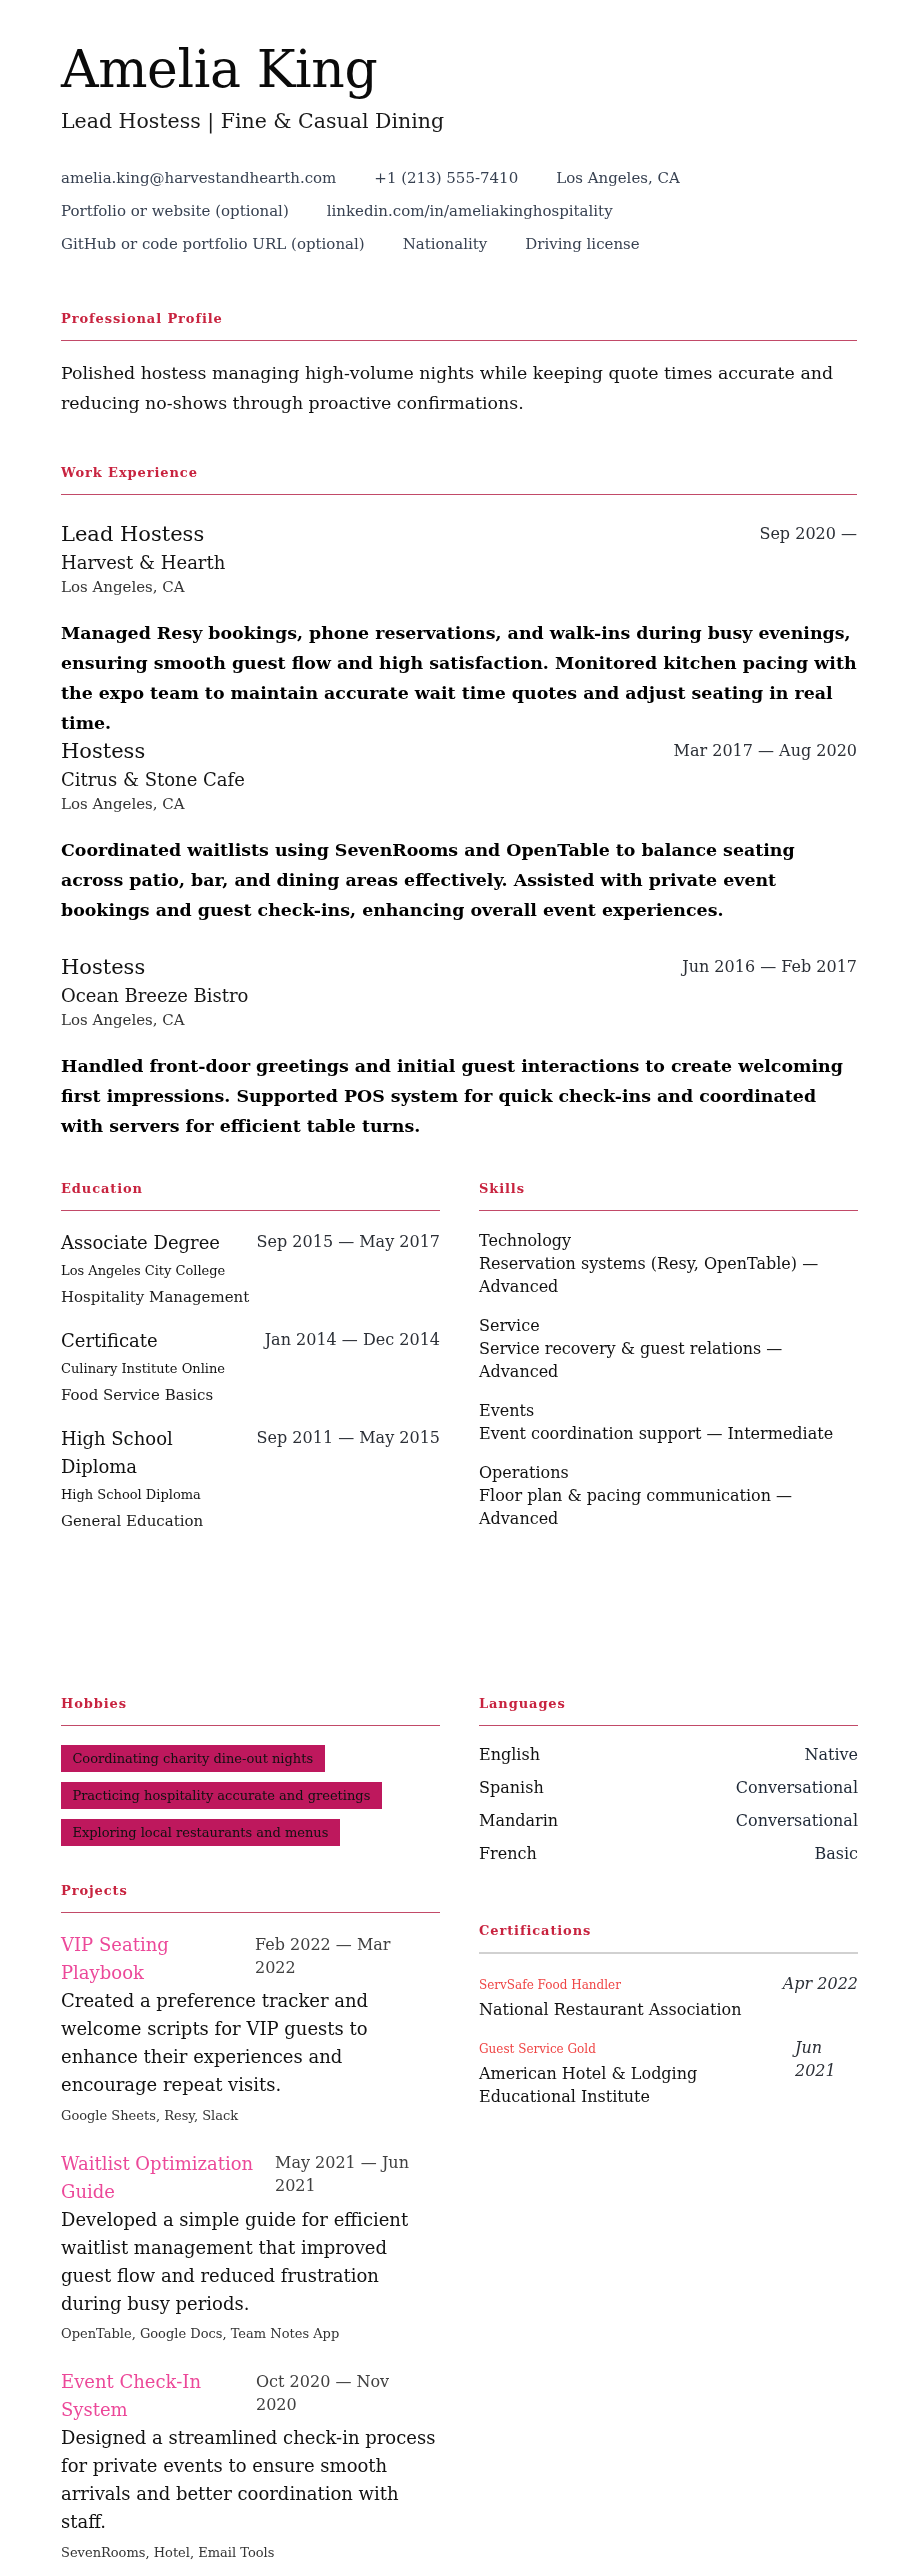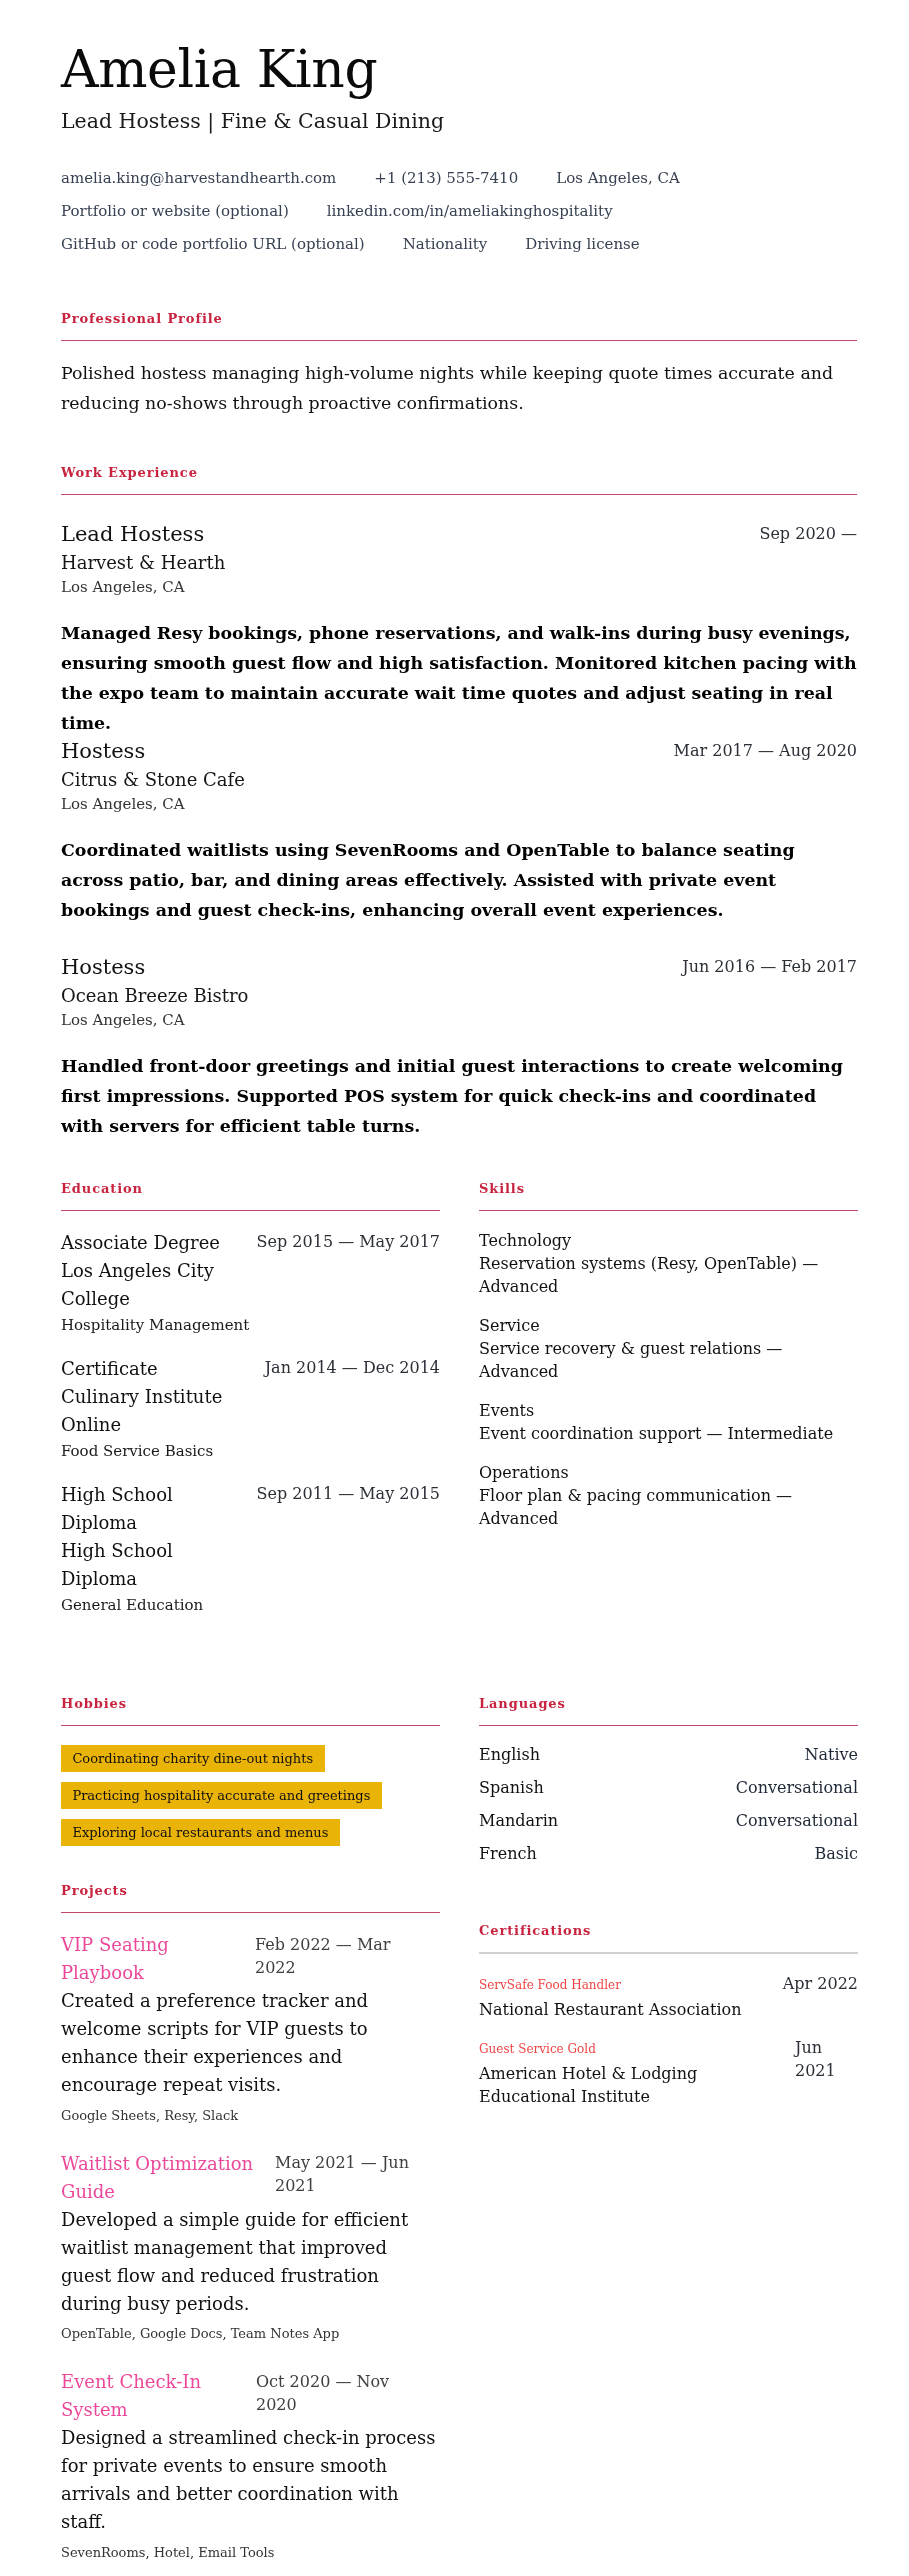--- a/index.html
+++ b/index.html
@@ -37,46 +37,46 @@
   .job-location { font-size: 15px; line-height: 23px; color: #333; }
   .job-desc { font-size: 17.4px; line-height: 30px; color: #000000; margin-top: 19px; font-weight: bold; }
 
   .col { position: absolute; width: 379px; }
   .col-left { left: 0; }
   .col-right { left: 418px; }
 
   .edu-item { display: flex; justify-content: space-between; align-items: flex-start; margin-bottom: 18px; }
   .edu-left { width: 189px; }
   .edu-degree { font-size: 18px; line-height: 28px; color: #111; }
-  .edu-school { font-size: 18px; line-height: 28px; color: #111; }
+  .edu-school { font-size: 13px; line-height: 28px; color: #111; }
   .edu-field { font-size: 15px; line-height: 24px; color: #1a1a1a; }
   .edu-dates { font-size: 16px; line-height: 23px; color: #2b2f36; white-space: nowrap; margin-top: 0.8px; }
 
   .skill-group { margin-bottom: 16px; }
   .skill-cat { font-size: 16px; line-height: 23px; color: #111; }
   .skill-detail { font-size: 16px; line-height: 23px; color: #111; }
 
-  .hobby { display: inline-block; background: #eab308; font-size: 13px; line-height: 18px; padding: 4.5px 11.4px; color: #111; margin-bottom: 10px; }
+  .hobby { display: inline-block; background: #be185d; font-size: 13px; line-height: 18px; padding: 4.5px 11.4px; color: #111; margin-bottom: 10px; }
   .hobby-list { margin-top: 19px; display: flex; flex-direction: column; align-items: flex-start; }
 
   .lang-row { display: flex; justify-content: space-between; font-size: 16px; line-height: 33px; color: #111; }
   .lang-level { color: #1f2937; }
   .lang-list { margin-top: 12px; }
 
   .proj { margin-bottom: 23px; }
   .proj-head { display: flex; justify-content: space-between; align-items: flex-start; }
   .proj-title { font-size: 18px; line-height: 28px; color: #ec4899; width: 186px; }
   .proj-dates { font-size: 16px; line-height: 23px; color: #404040; width: 159px; margin-top: 1.5px; }
   .proj-desc { font-size: 18px; line-height: 28px; color: #111; width: 379px; }
   .proj-tech { font-size: 13px; line-height: 23px; color: #333; margin-top: 4.5px; }
 
   .cert { display: flex; justify-content: space-between; align-items: flex-start; margin-bottom: 15px; }
   .cert-name { font-size: 12px; line-height: 26px; color: #ef4444; }
   .cert-issuer { font-size: 16px; line-height: 23px; color: #111; }
-  .cert-date { font-size: 16px; line-height: 23px; color: #2b2f36; text-align: left; }
+  .cert-date { font-size: 16px; line-height: 23px; color: #2b2f36; text-align: left; font-style: italic; }
 </style>
 </head>
 <body>
 
 <div class="page">
 
   <h1 class="name">Amelia King</h1>
   <div class="subtitle">Lead Hostess | Fine &amp; Casual Dining</div>
 
   <div class="contacts">

